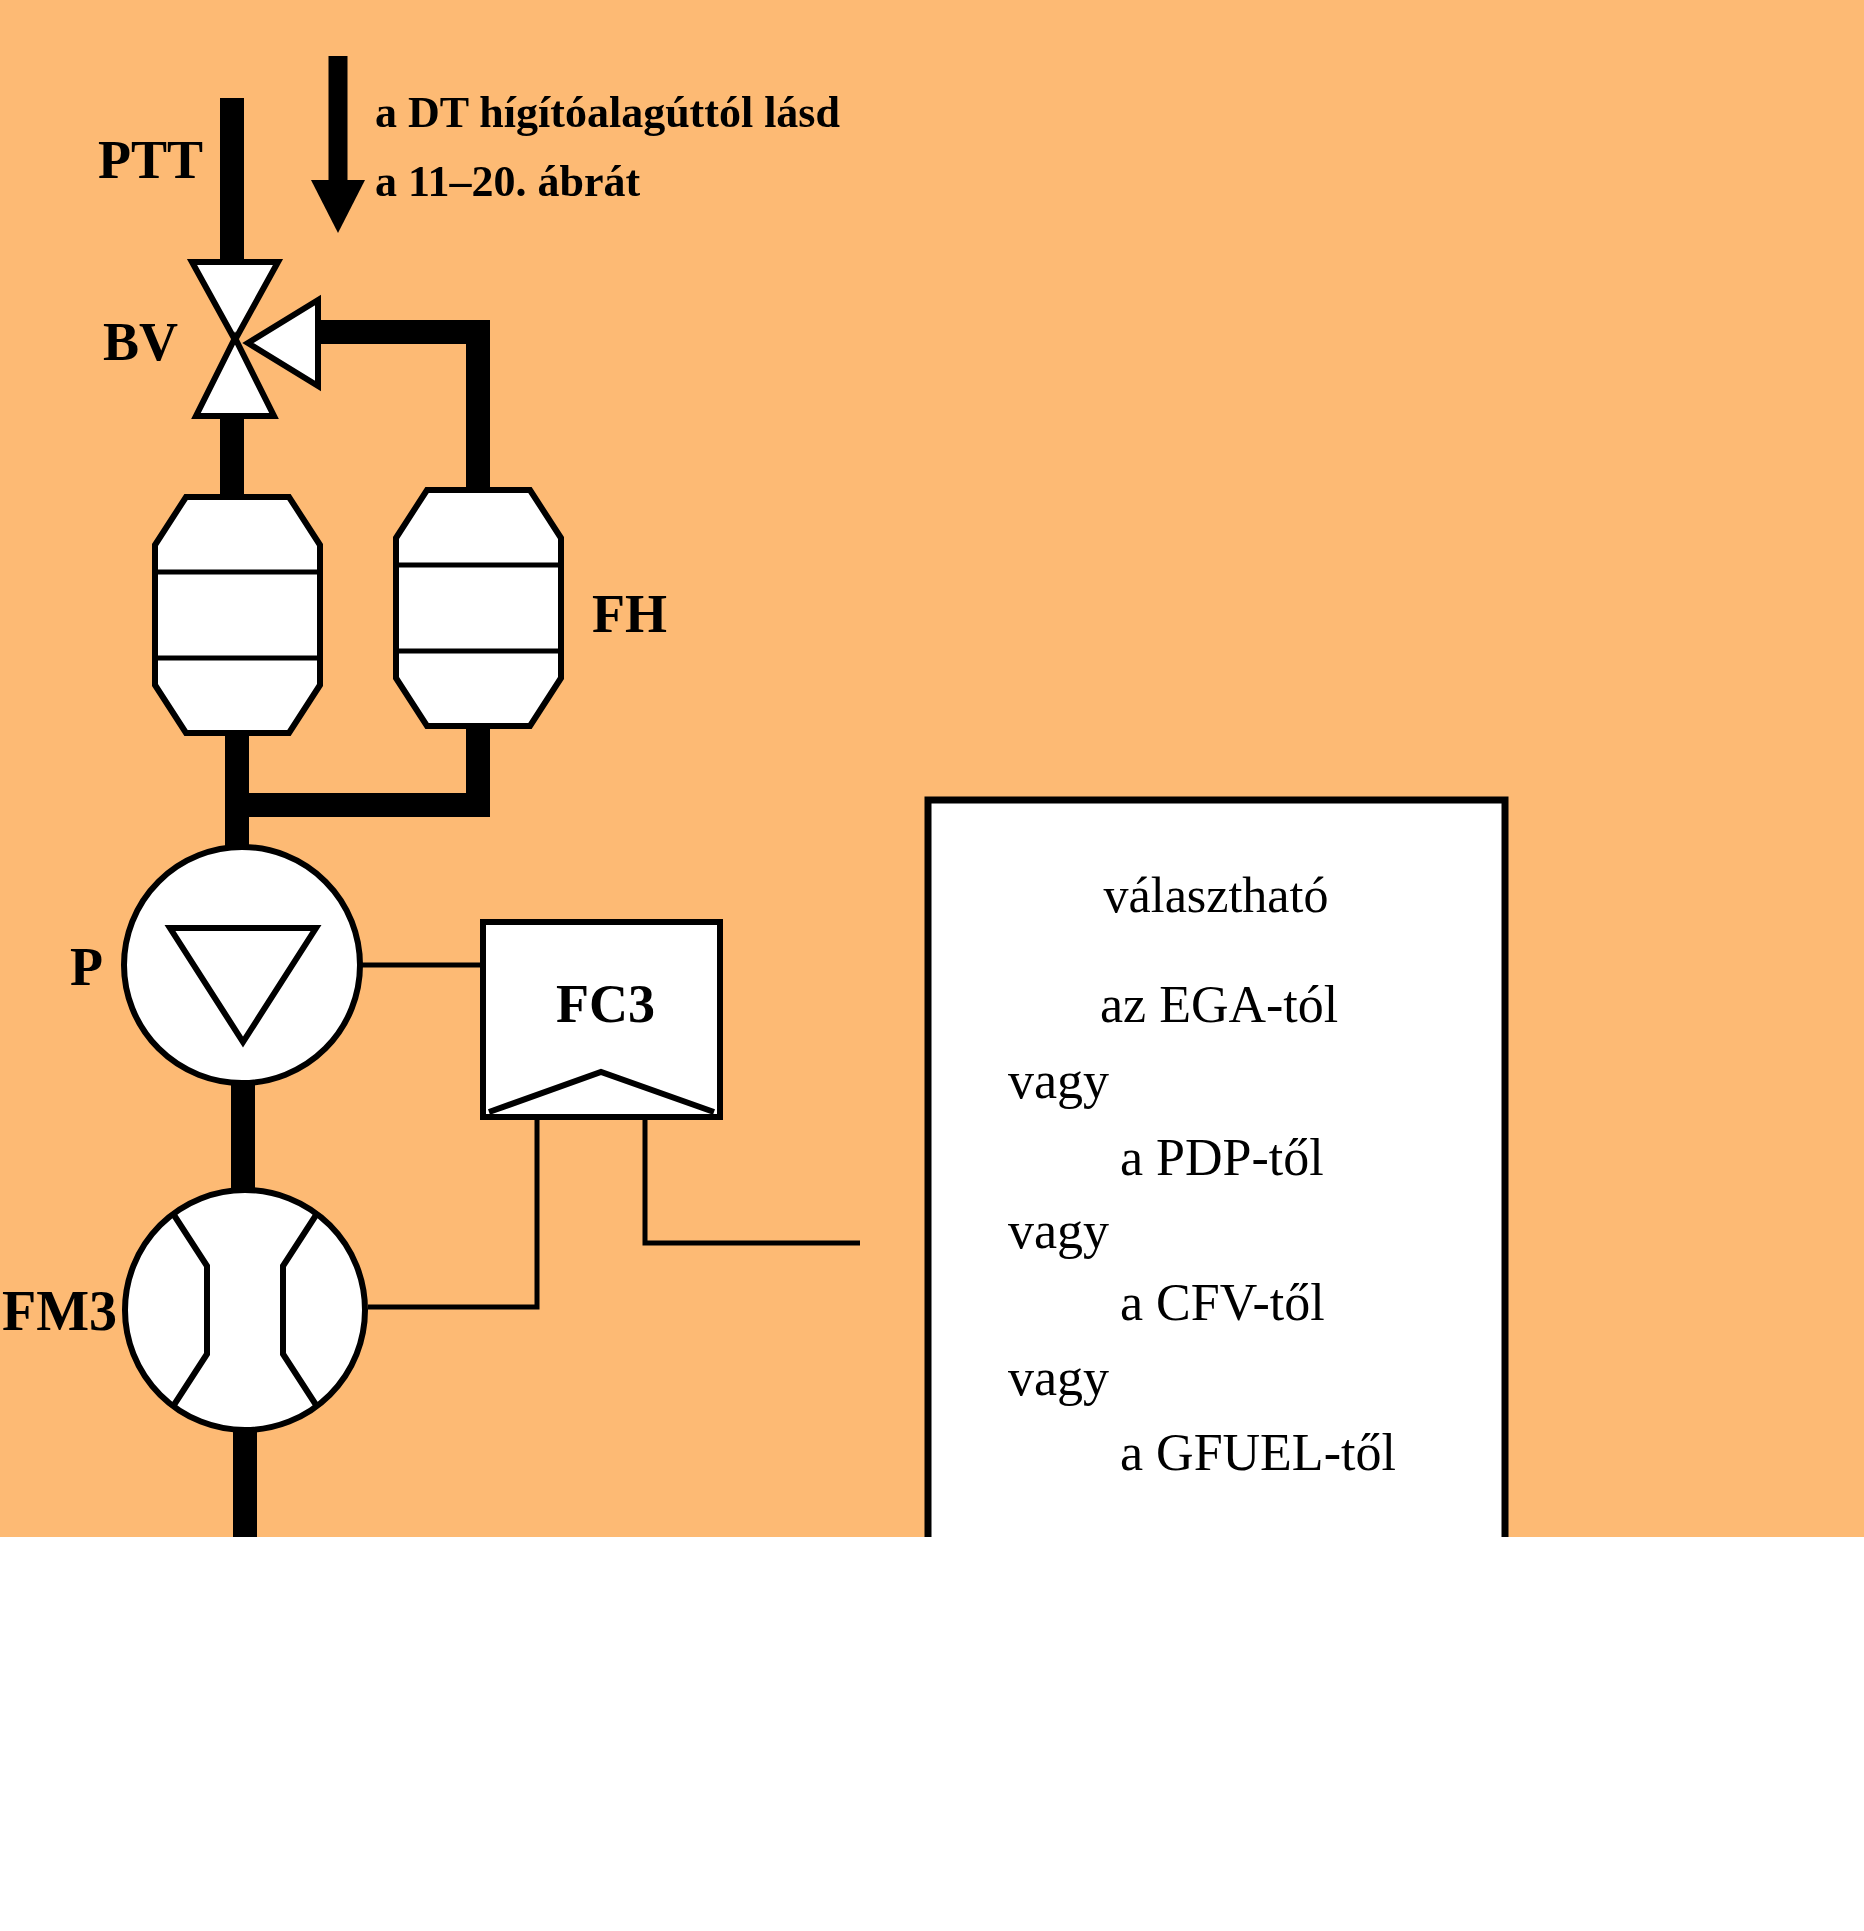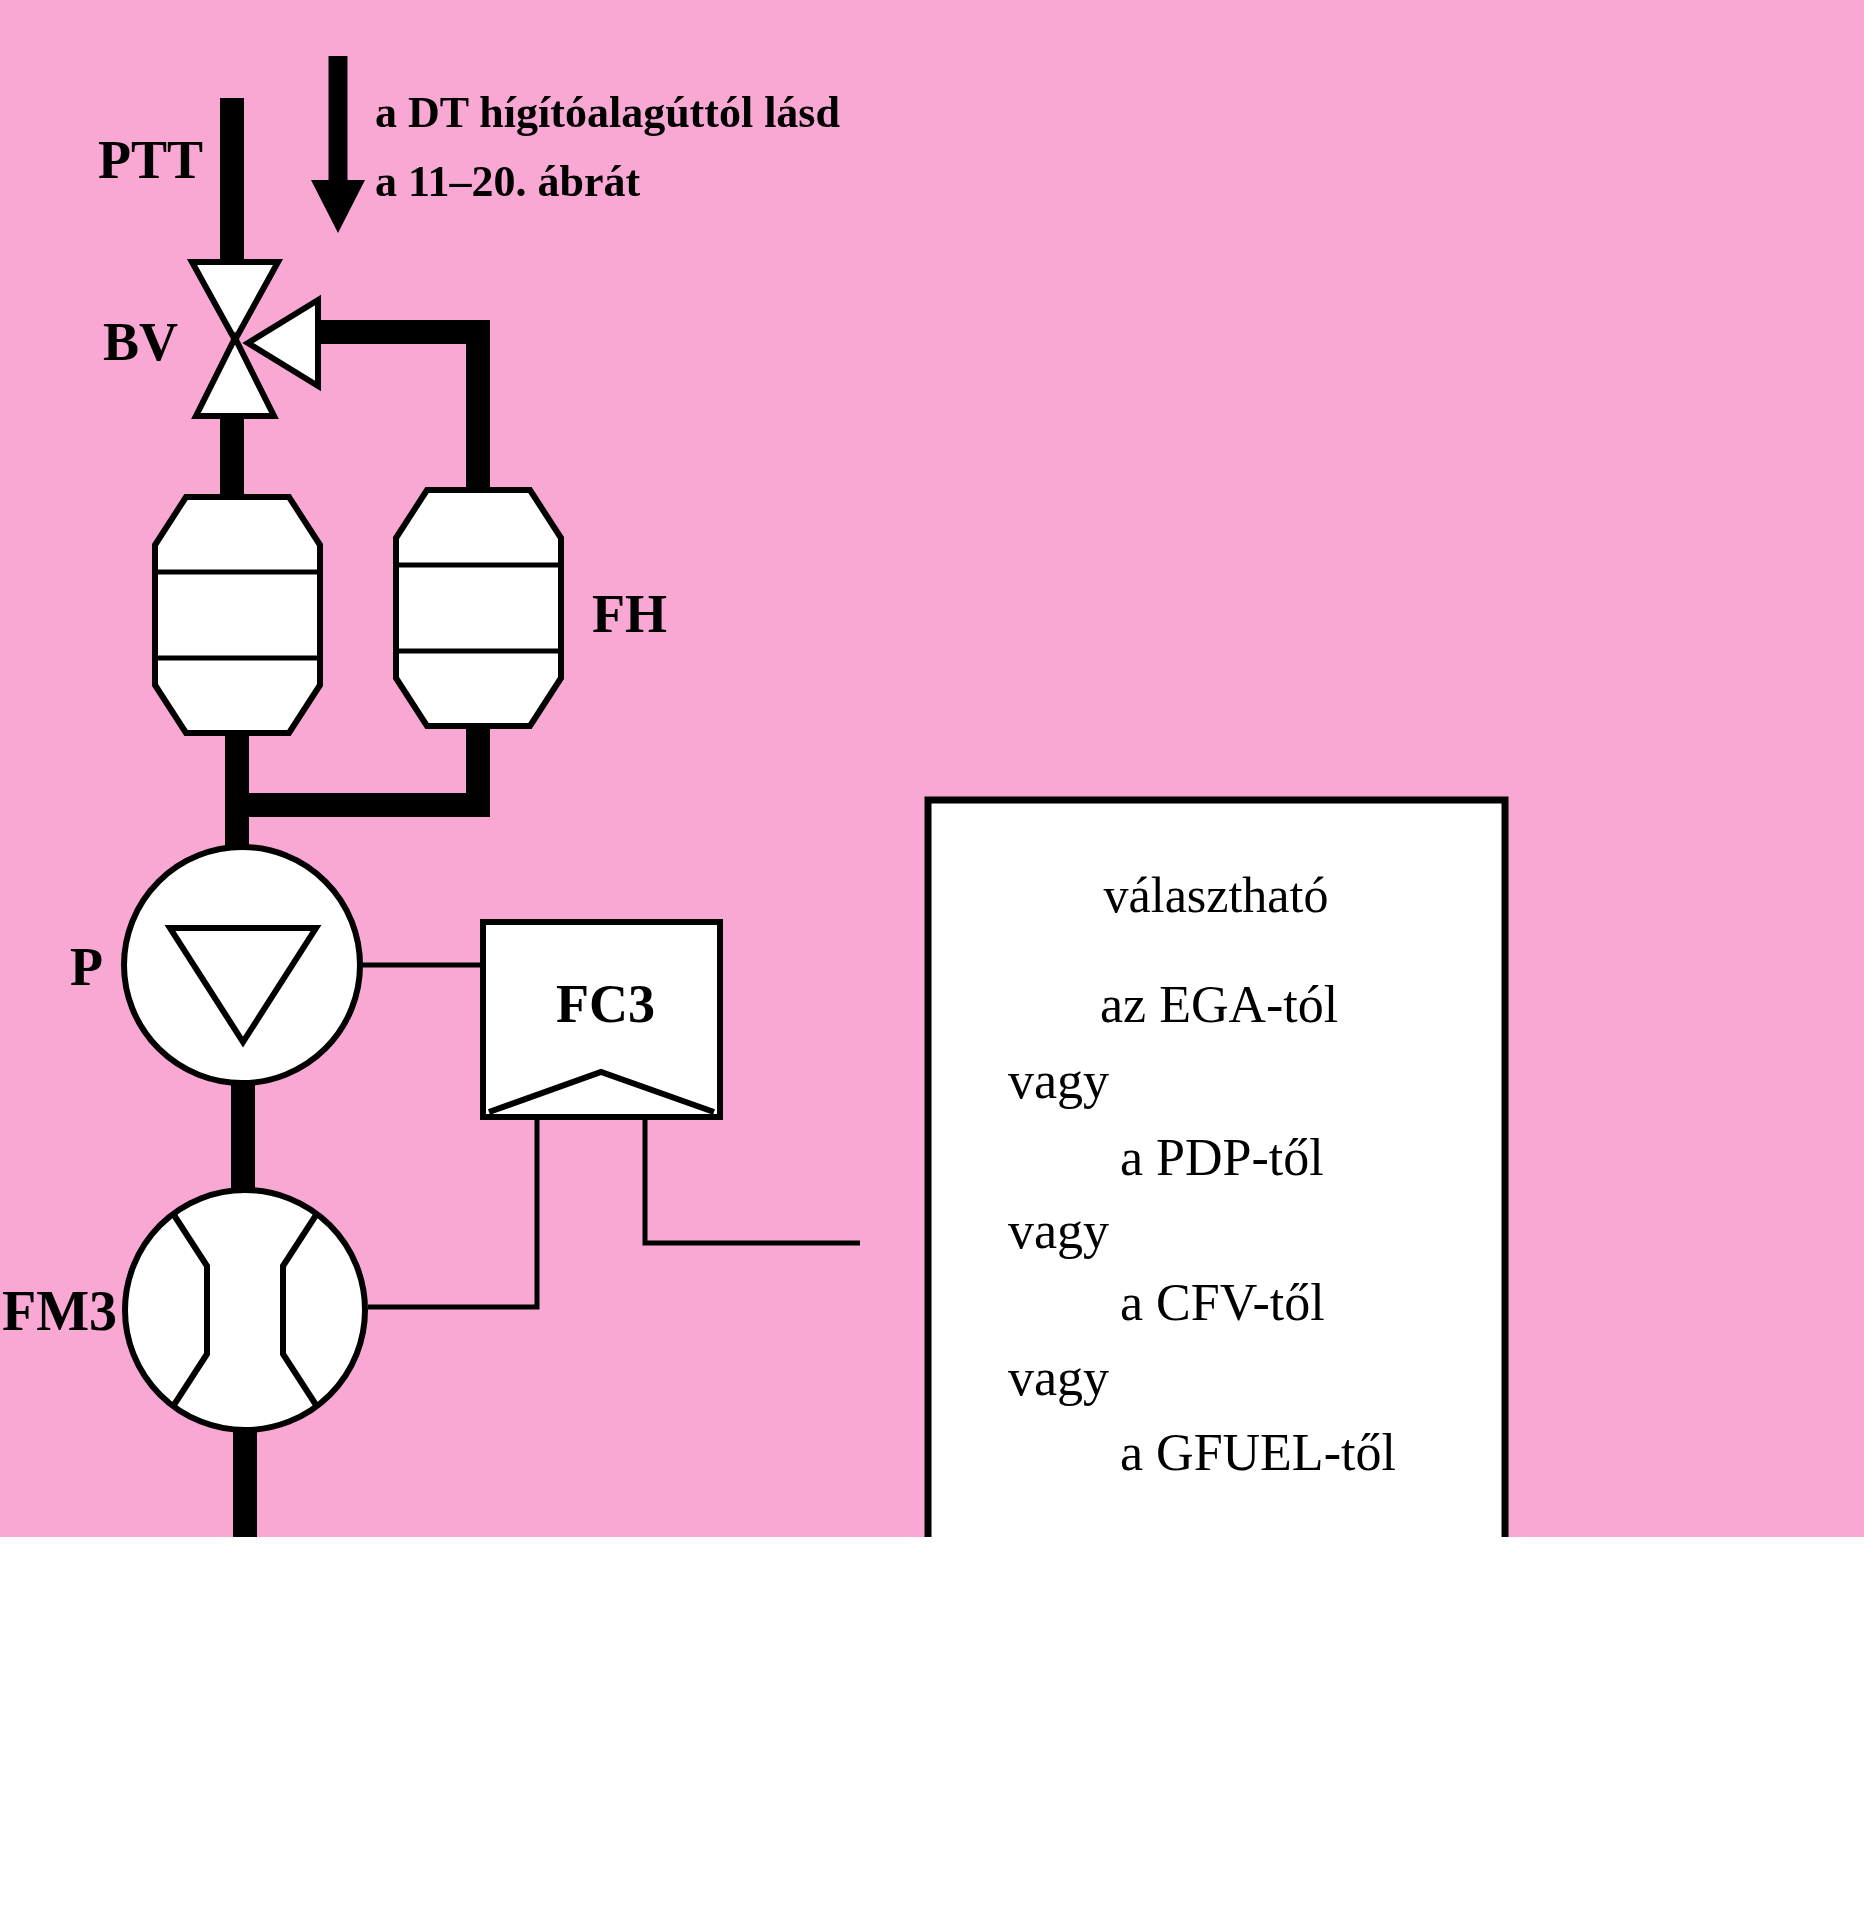--- a/index.html
+++ b/index.html
@@ -1,20 +1,20 @@
 <!DOCTYPE html>
 <html><head>
 <meta charset="utf-8">
 <style>
   html, body { margin: 0; padding: 0; background: #ffffff; }
   .canvas {
     position: relative;
     width: 1864px;
     height: 1537px;
-    background: #f9a8d4;
+    background: #fdba74;
     overflow: hidden;
     text-decoration: underline;
   }
   svg { display: block; }
   text {
     font-family: "Liberation Serif", serif;
     fill: #000000;
   }
   .lbl      { font-weight: 700; font-size: 54px; }
   .lbl-big  { font-weight: 700; font-size: 56px; }

